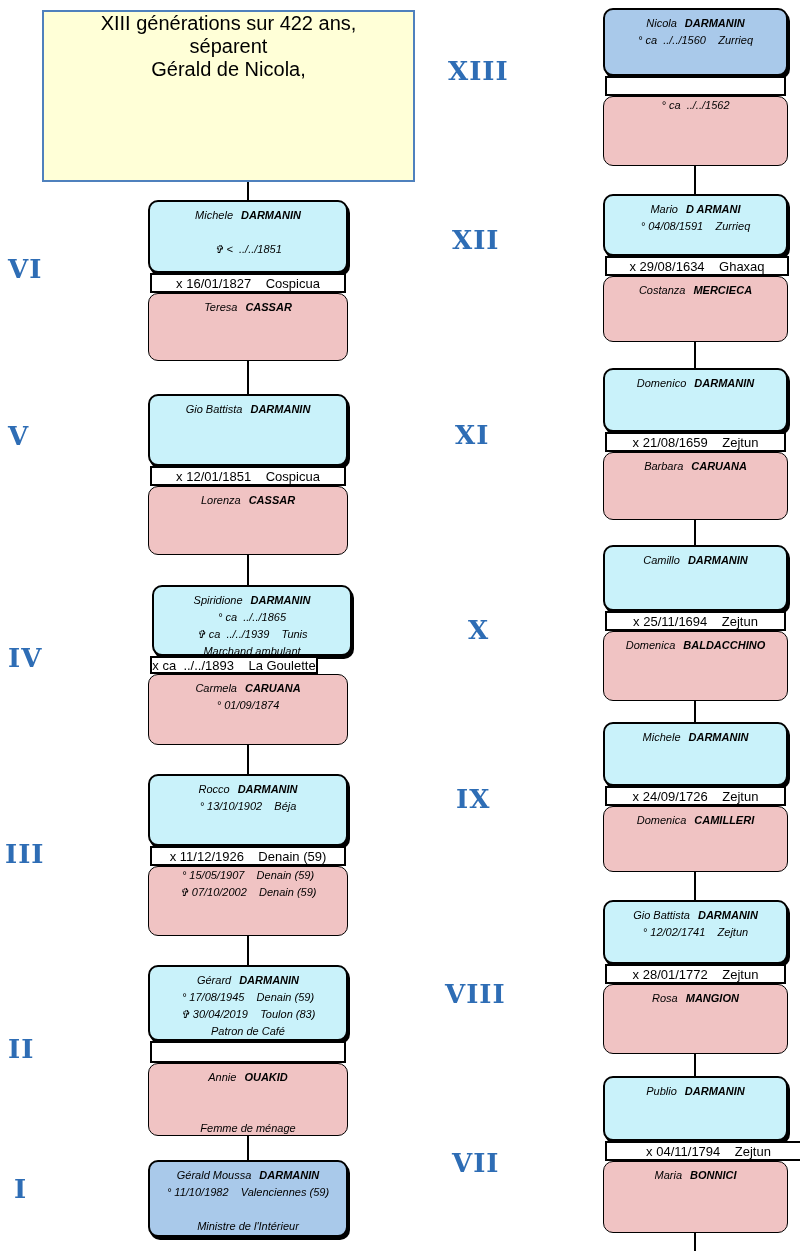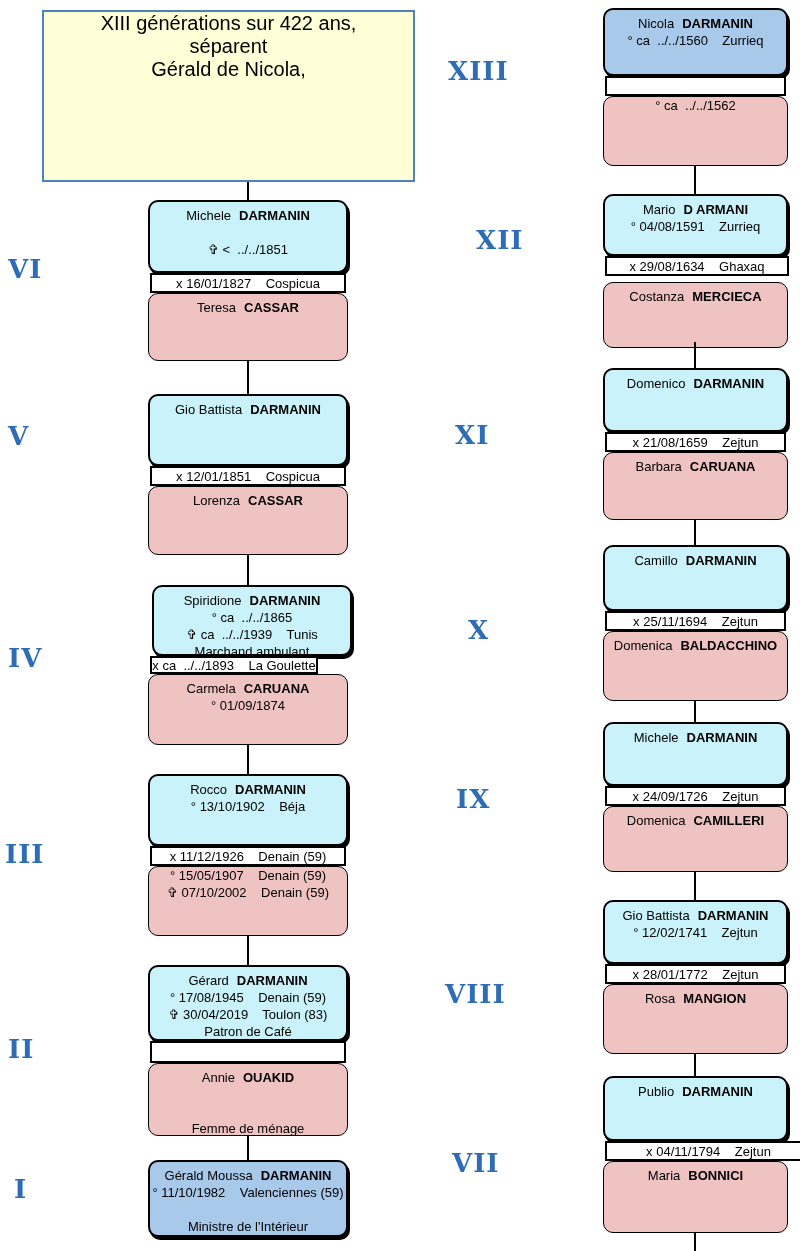--- a/index.html
+++ b/index.html
@@ -12,21 +12,21 @@
     box-sizing:border-box;background:var(--title-fill);border:2px solid var(--title-border);
     display:flex;flex-direction:column;justify-content:flex-start;align-items:center;
     font-size:20px;text-align:center;
   }
   .gen-label{
     position:absolute;font-family:"DejaVu Serif", serif;font-weight:bold;
     font-size:26px;color:var(--label-color);letter-spacing:1px;line-height:27px;
   }
   .person-box{
     position:absolute;box-sizing:border-box;border:2px solid #000;border-radius:10px;
-    text-align:center;font-size:13px;overflow:hidden;
+    text-align:center;font-size:11px;overflow:hidden;font-style:italic;
   }
   .person-box.husband{background:var(--husband-fill);box-shadow:2px 3px 0 0 #000;}
   .person-box.wife{background:var(--wife-fill);border-width:1.5px;}
   .person-box.highlight{background:var(--highlight-fill);}
   .name-row{display:flex;justify-content:center;gap:8px;padding-top:5px;line-height:17px;white-space:pre;}
   .surname{font-weight:bold;}
   .surname:empty{display:none;}
   .event-line{line-height:17px;min-height:17px;white-space:pre-wrap;}
   .marriage-strip{
     position:absolute;box-sizing:border-box;background:#ffffff;border:2px solid #000;
@@ -110,27 +110,27 @@
       <div class="gen-label" style="left: 448px; top: 58px;">XIII</div>
       <div class="person-box husband highlight" style="left: 603px; top: 8px; width: 185px; height: 68px;">
         <div class="name-row"><span class="given">Nicola</span><span class="surname">DARMANIN</span></div>
         <div class="event-line">° ca  ../../1560    Zurrieq</div>
       </div>
       <div class="marriage-strip" style="left: 605px; top: 76px; width: 181px; height: 20px;"></div>
       <div class="person-box wife" style="left: 603px; top: 96px; width: 185px; height: 70px;">
         <div class="event-line">° ca  ../../1562</div>
       </div>
       <div class="connector" style="left: 694px; top: 166px; height: 28px;"></div>
-      <div class="gen-label" style="left: 476px; top: 227px;">XII</div>
+      <div class="gen-label" style="left: 452px; top: 227px;">XII</div>
       <div class="person-box husband" style="left: 603px; top: 194px; width: 185px; height: 62px;">
         <div class="name-row"><span class="given">Mario</span><span class="surname">D ARMANI</span></div>
         <div class="event-line">° 04/08/1591    Zurrieq</div>
       </div>
       <div class="marriage-strip" style="left: 605px; top: 256px; width: 184px; height: 20px;">x 29/08/1634    Ghaxaq</div>
-      <div class="person-box wife" style="left: 603px; top: 276px; width: 185px; height: 66px; margin-top: 6px;">
+      <div class="person-box wife" style="left: 603px; top: 276px; width: 185px; height: 66px;">
         <div class="name-row"><span class="given">Costanza</span><span class="surname">MERCIECA</span></div>
       </div>
       <div class="connector" style="left: 694px; top: 342px; height: 26px;"></div>
       <div class="gen-label" style="left: 455px; top: 422px;">XI</div>
       <div class="person-box husband" style="left: 603px; top: 368px; width: 185px; height: 64px;">
         <div class="name-row"><span class="given">Domenico</span><span class="surname">DARMANIN</span></div>
       </div>
       <div class="marriage-strip" style="left: 605px; top: 432px; width: 181px; height: 20px;">x 21/08/1659    Zejtun</div>
       <div class="person-box wife" style="left: 603px; top: 452px; width: 185px; height: 68px;">
         <div class="name-row"><span class="given">Barbara</span><span class="surname">CARUANA</span></div>

